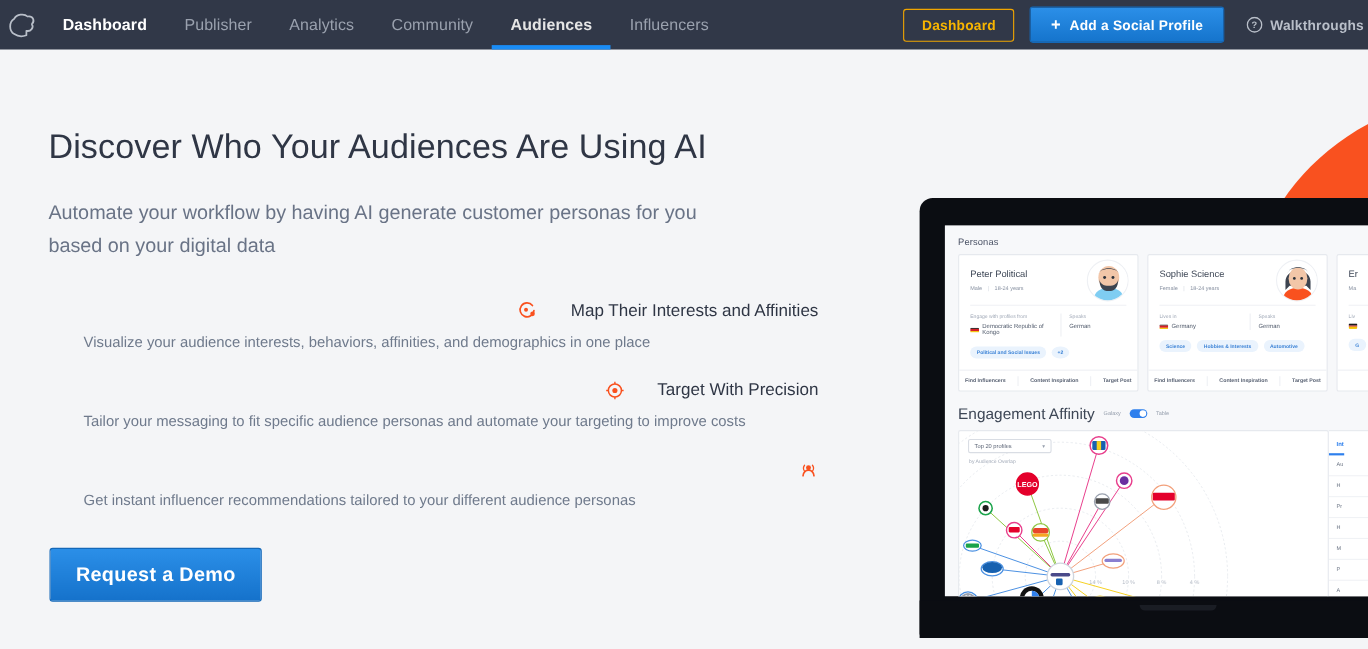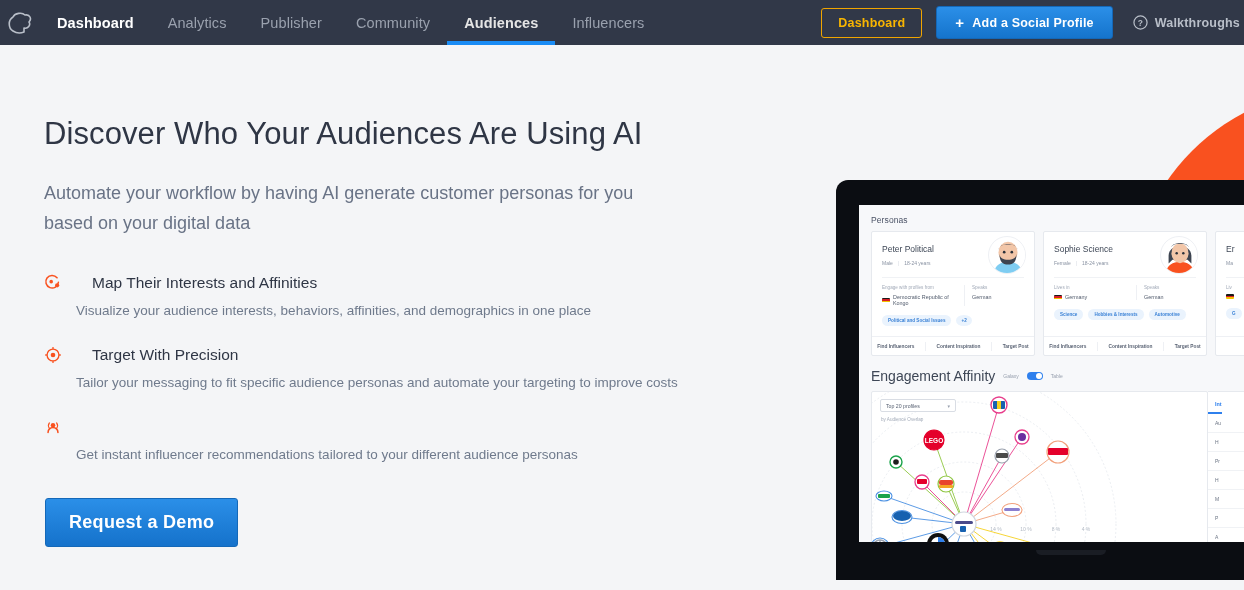--- a/index.html
+++ b/index.html
@@ -64,21 +64,21 @@
   .hero-title {
     margin-top: 116px;
     font-size: 31px; font-weight: normal; color: #2f3645; letter-spacing: .1px;
   }
   .hero-sub {
     margin-top: 26px; width: 640px;
     font-size: 18px; line-height: 30px; color: #697386; font-weight: normal;
   }
   .features { margin-top: 36px; }
   .feature { margin-bottom: 28px; }
-  .feature-head { display: flex; align-items: center; gap: 30px; }
+  .feature-head { display: flex; align-items: center; gap: 30px; justify-content: flex-end; }
   .feat-icon { width: 18px; height: 18px; flex: 0 0 18px; }
   .feature-title { font-size: 15.5px; color: #2f3645; font-weight: normal; }
   .feature-desc { margin-top: 11px; margin-left: 32px; font-size: 13.5px; color: #6f7a8c; }
   .btn-demo {
     margin-top: 8px; margin-left: 1px;
     background: linear-gradient(#2b8fe8, #1572cb);
     border: 1px solid #1468b8; color: #fff;
     font-size: 18px; font-weight: bold; letter-spacing: .3px;
     padding: 13px 23px; border-radius: 3px; cursor: pointer;
   }
@@ -197,24 +197,24 @@
       <svg width="26" height="24" viewBox="0 0 26 24">
         <path d="M6 20 C1 17 1 9 6 6 C8 2 15 1 18 4 C23 3 25 8 22 11 C24 14 21 18 17 17 L17 21 C12 23 9 22 6 20 Z" fill="none" stroke="#b9bfc9" stroke-width="1.6" stroke-linejoin="round"></path>
       </svg>
     </div>
 
     <div class="nav-links">
       <div class="nav-link bold">
         <span>Dashboard</span>
       </div>
       <div class="nav-link">
+        <span>Publisher</span>
+      </div>
+      <div class="nav-link">
         <span>Analytics</span>
-      </div>
-      <div class="nav-link">
-        <span>Publisher</span>
       </div>
       <div class="nav-link">
         <span>Community</span>
       </div>
       <div class="nav-link active">
         <span>Audiences</span>
         <span class="underline"></span>
       </div>
       <div class="nav-link">
         <span>Influencers</span>

